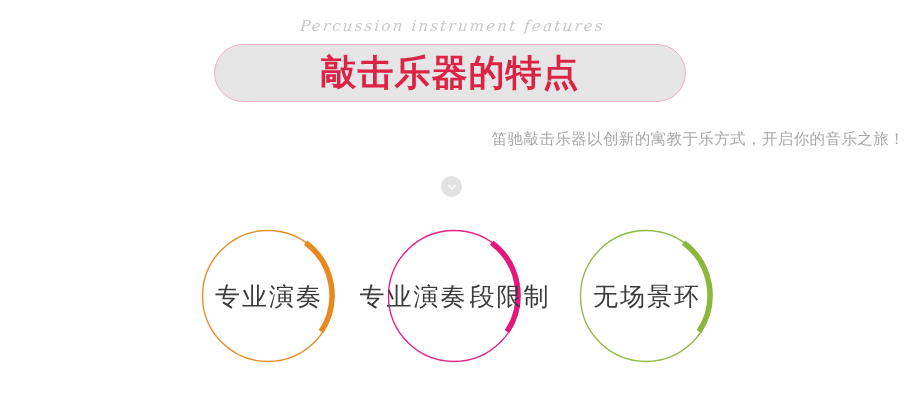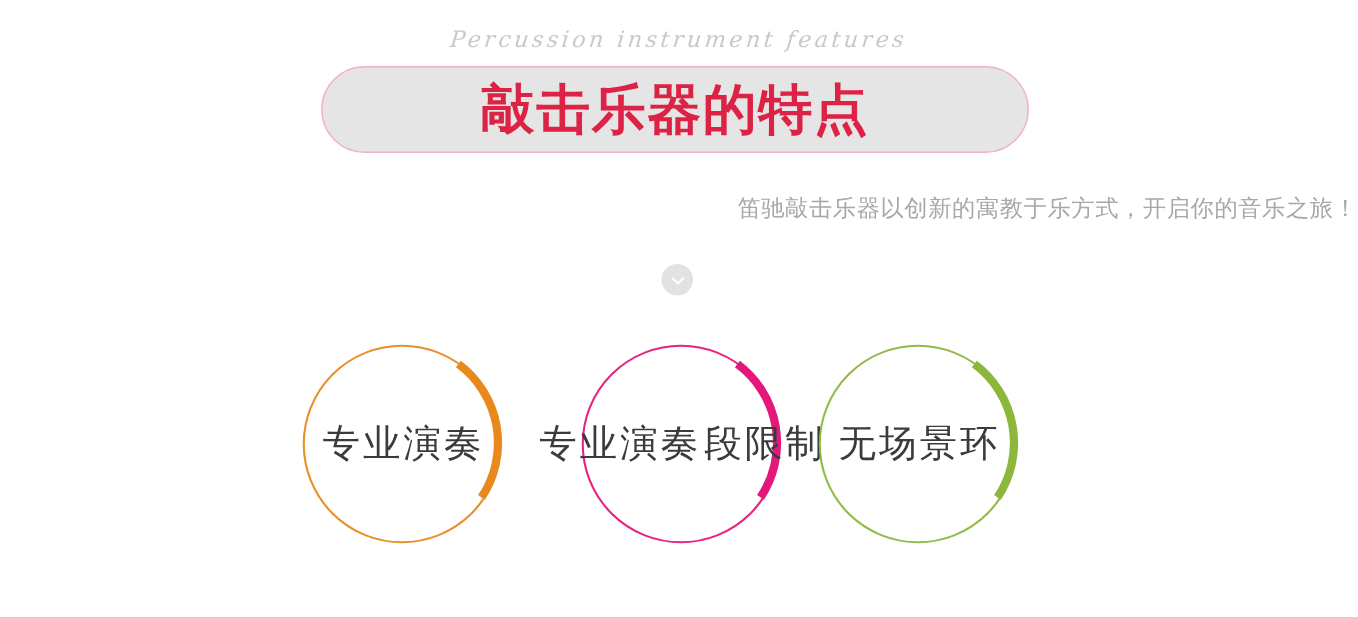--- a/index.html
+++ b/index.html
@@ -99,21 +99,21 @@
     height: 145px;
   }
   .feature {
     position: absolute;
     top: 0;
     width: 136px;
     height: 136px;
   }
   .feature-0 { left: 200px; }
   .feature-1 { left: 386px; }
-  .feature-2 { left: 544px; }
+  .feature-2 { left: 578px; }
 
   .feature svg {
     position: absolute;
     top: 0;
     left: 0;
     width: 136px;
     height: 136px;
   }
 
   .feature-label {

